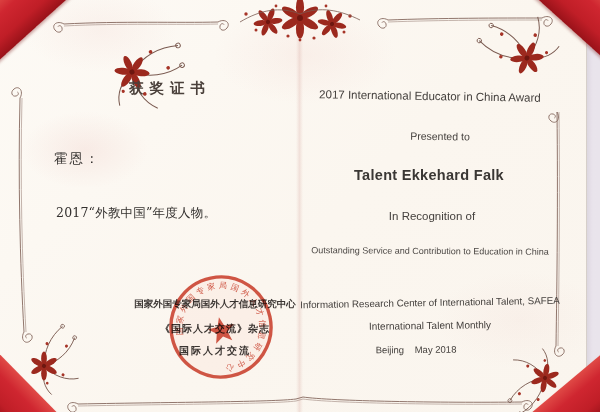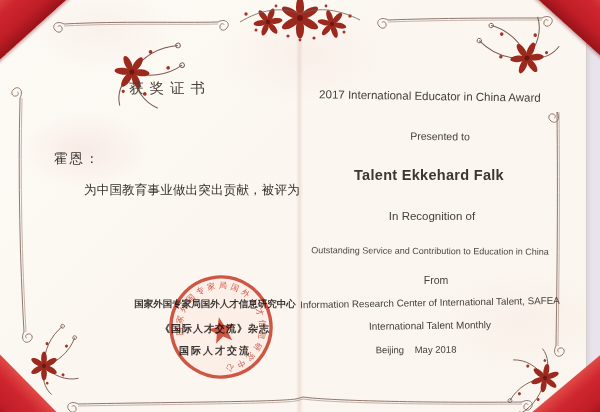--- a/index.html
+++ b/index.html
@@ -20,21 +20,21 @@
     box-shadow:2px 0 4px rgba(90,70,90,0.10);
   }
   .fold{
     position:absolute;left:296px;top:0;width:7px;height:412px;
     background:linear-gradient(to right,rgba(0,0,0,0),rgba(214,168,160,0.28) 50%,rgba(0,0,0,0));
   }
   .deco{position:absolute;left:0;top:0;}
   .t{position:absolute;white-space:pre;}
   .cn{font-family:"DejaVu Serif","DejaVu Sans",serif;color:#33302e;}
   .en{font-family:"Liberation Sans",sans-serif;color:#45413e;text-align:center;}
-  .cert-title{left:129px;top:79px;font-size:14.5px;font-weight:400;letter-spacing:6px;color:#4a403b;text-align:center;}
+  .cert-title{left:129px;top:79px;font-size:14.5px;font-weight:700;letter-spacing:6px;color:#4a403b;text-align:center;}
   .salutation{left:54px;top:150px;font-size:13.5px;font-weight:400;letter-spacing:2px;}
   .body1{left:84px;top:182px;font-size:12.5px;letter-spacing:0.2px;}
   .body2{left:56px;top:205px;font-size:12.5px;letter-spacing:0.2px;}
   .cn-issuer{left:65px;width:300px;text-align:center;font-weight:700;color:#3a3532;}
   .cni1{top:298px;font-size:9.5px;}
   .cni2{top:322px;font-size:10px;letter-spacing:1px;}
   .cni3{top:344px;font-size:10px;letter-spacing:2px;}
   .award-title{left:308px;width:244px;top:90px;font-size:11.5px;transform:rotate(0.9deg);}
   .presented{left:330px;width:220px;top:130px;font-size:10.5px;transform:rotate(0.6deg);}
   .name{left:308px;width:242px;top:167px;font-size:14.5px;font-weight:600;color:#3a3734;letter-spacing:0.3px;}
@@ -153,31 +153,30 @@
         <circle cx="300" cy="40" r="1.4"></circle>
           <circle cx="276" cy="6" r="1.4"></circle>
         <circle cx="326" cy="6" r="1.4"></circle>
       </g>
       <path d="M 240 22 C 260 10 280 6 300 14 C 320 6 340 10 360 20" fill="none" stroke="#7a5a50" stroke-width="0.8"></path>
     </g>
   </svg>
 
   <div class="t cn cert-title">获奖证书</div>
   <div class="t cn salutation">霍恩：</div>
-  <div class="t cn body1">为中国教育事业做出突出贡献，被评为</div>
+  <div class="t cn body2">2017“外教中国”年度人物。</div>
   <div class="t cn cn-issuer cni1">国家外国专家局国外人才信息研究中心</div>
   <div class="t cn cn-issuer cni2">《国际人才交流》杂志</div>
   <div class="t cn cn-issuer cni3">国际人才交流</div>
 
   <div class="t en award-title">2017 International Educator in China Award</div>
   <div class="t en presented">Presented to</div>
   <div class="t en name">Talent Ekkehard Falk</div>
   <div class="t en recog">In Recognition of</div>
   <div class="t en outstanding">Outstanding Service and Contribution to Education in China</div>
-  <div class="t en from">From</div>
   <div class="t en issuer1">Information Research Center of International Talent, SAFEA</div>
   <div class="t en issuer2">International Talent Monthly</div>
   <div class="t en placedate">Beijing    May 2018</div>
 
   <div class="seal">
     <svg width="124" height="124" viewBox="-62 -62 124 124">
       <g transform="rotate(-12)">
         <circle r="50" fill="rgba(230,90,70,0.05)" stroke="#cf4a38" stroke-width="3.4"></circle>
         <polygon fill="#cf4a38" points="0,-14 3.41,-4.69 13.31,-4.33 5.52,1.79 8.23,11.33 0,5.8 -8.23,11.33 -5.52,1.79 -13.31,-4.33 -3.41,-4.69" transform="translate(0,4)"></polygon>
         <path id="sealTextPath" d="M -39 0 A 39 39 0 1 1 39 0 A 39 39 0 1 1 -39 0" fill="none"></path>

